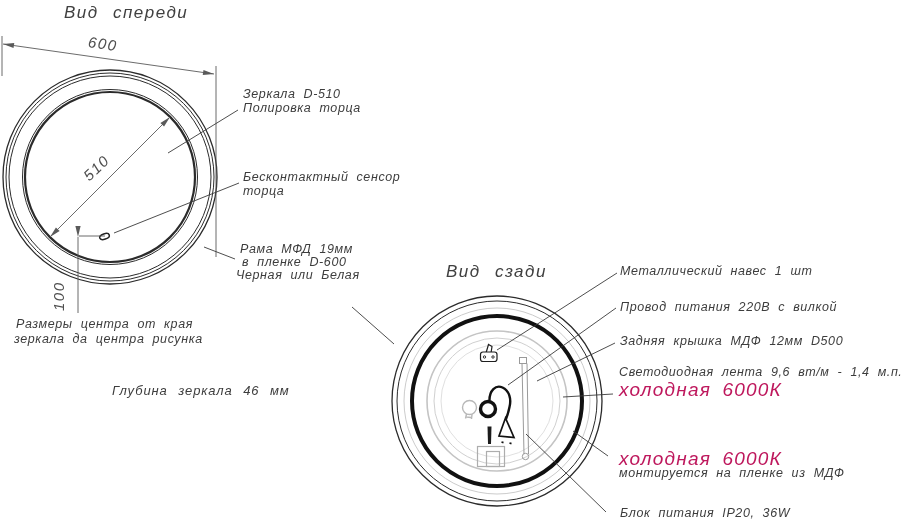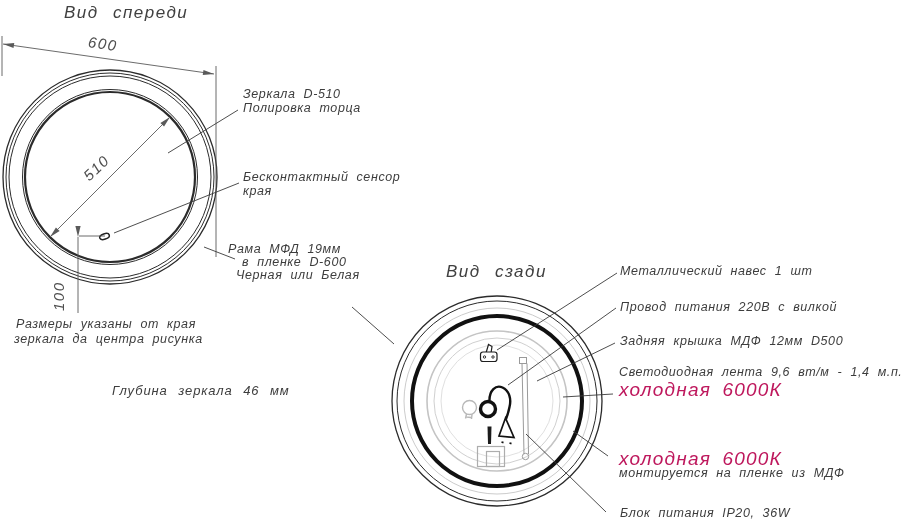--- a/index.html
+++ b/index.html
@@ -116,27 +116,27 @@
   <div class="lbl title" style="left:446px;top:263px">Вид сзади</div>
 
   <div class="lbl dim" style="left:88px;top:36px;transform:rotate(8deg)">600</div>
   <div class="lbl dim" style="left:82px;top:160px;transform:rotate(-43deg)">510</div>
   <div class="lbl dim" style="left:44px;top:288px;transform:rotate(-90deg)">100</div>
 
   <div class="lbl" style="left:243px;top:88px">Зеркала D-510</div>
   <div class="lbl" style="left:243px;top:102px">Полировка торца</div>
 
   <div class="lbl" style="left:243px;top:171px">Бесконтактный сенсор</div>
-  <div class="lbl" style="left:243px;top:185px">края</div>
+  <div class="lbl" style="left:243px;top:185px">торца</div>
 
-  <div class="lbl" style="left:228px;top:243px">Рама МФД 19мм</div>
+  <div class="lbl" style="left:240px;top:243px">Рама МФД 19мм</div>
   <div class="lbl" style="left:242px;top:256px">в пленке D-600</div>
   <div class="lbl" style="left:236px;top:269px">Черная или Белая</div>
 
-  <div class="lbl note" style="left:16px;top:318px">Размеры указаны от края</div>
+  <div class="lbl note" style="left:16px;top:318px">Размеры центра от края</div>
   <div class="lbl note" style="left:14px;top:333px">зеркала да центра рисунка</div>
 
   <div class="lbl" style="left:112px;top:384px;font-size:13px;letter-spacing:0.9px;word-spacing:6px">Глубина зеркала 46 мм</div>
 
   <div class="lbl" style="left:620px;top:265px">Металлический навес 1 шт</div>
   <div class="lbl" style="left:620px;top:301px">Провод питания 220В с вилкой</div>
   <div class="lbl" style="left:620px;top:335px">Задняя крышка МДФ 12мм D500</div>
 
   <div class="lbl" style="left:619px;top:366px">Светодиодная лента 9,6 вт/м - 1,4 м.п.</div>
   <div class="lbl big" style="left:619px;top:380px">холодная 6000К</div>

